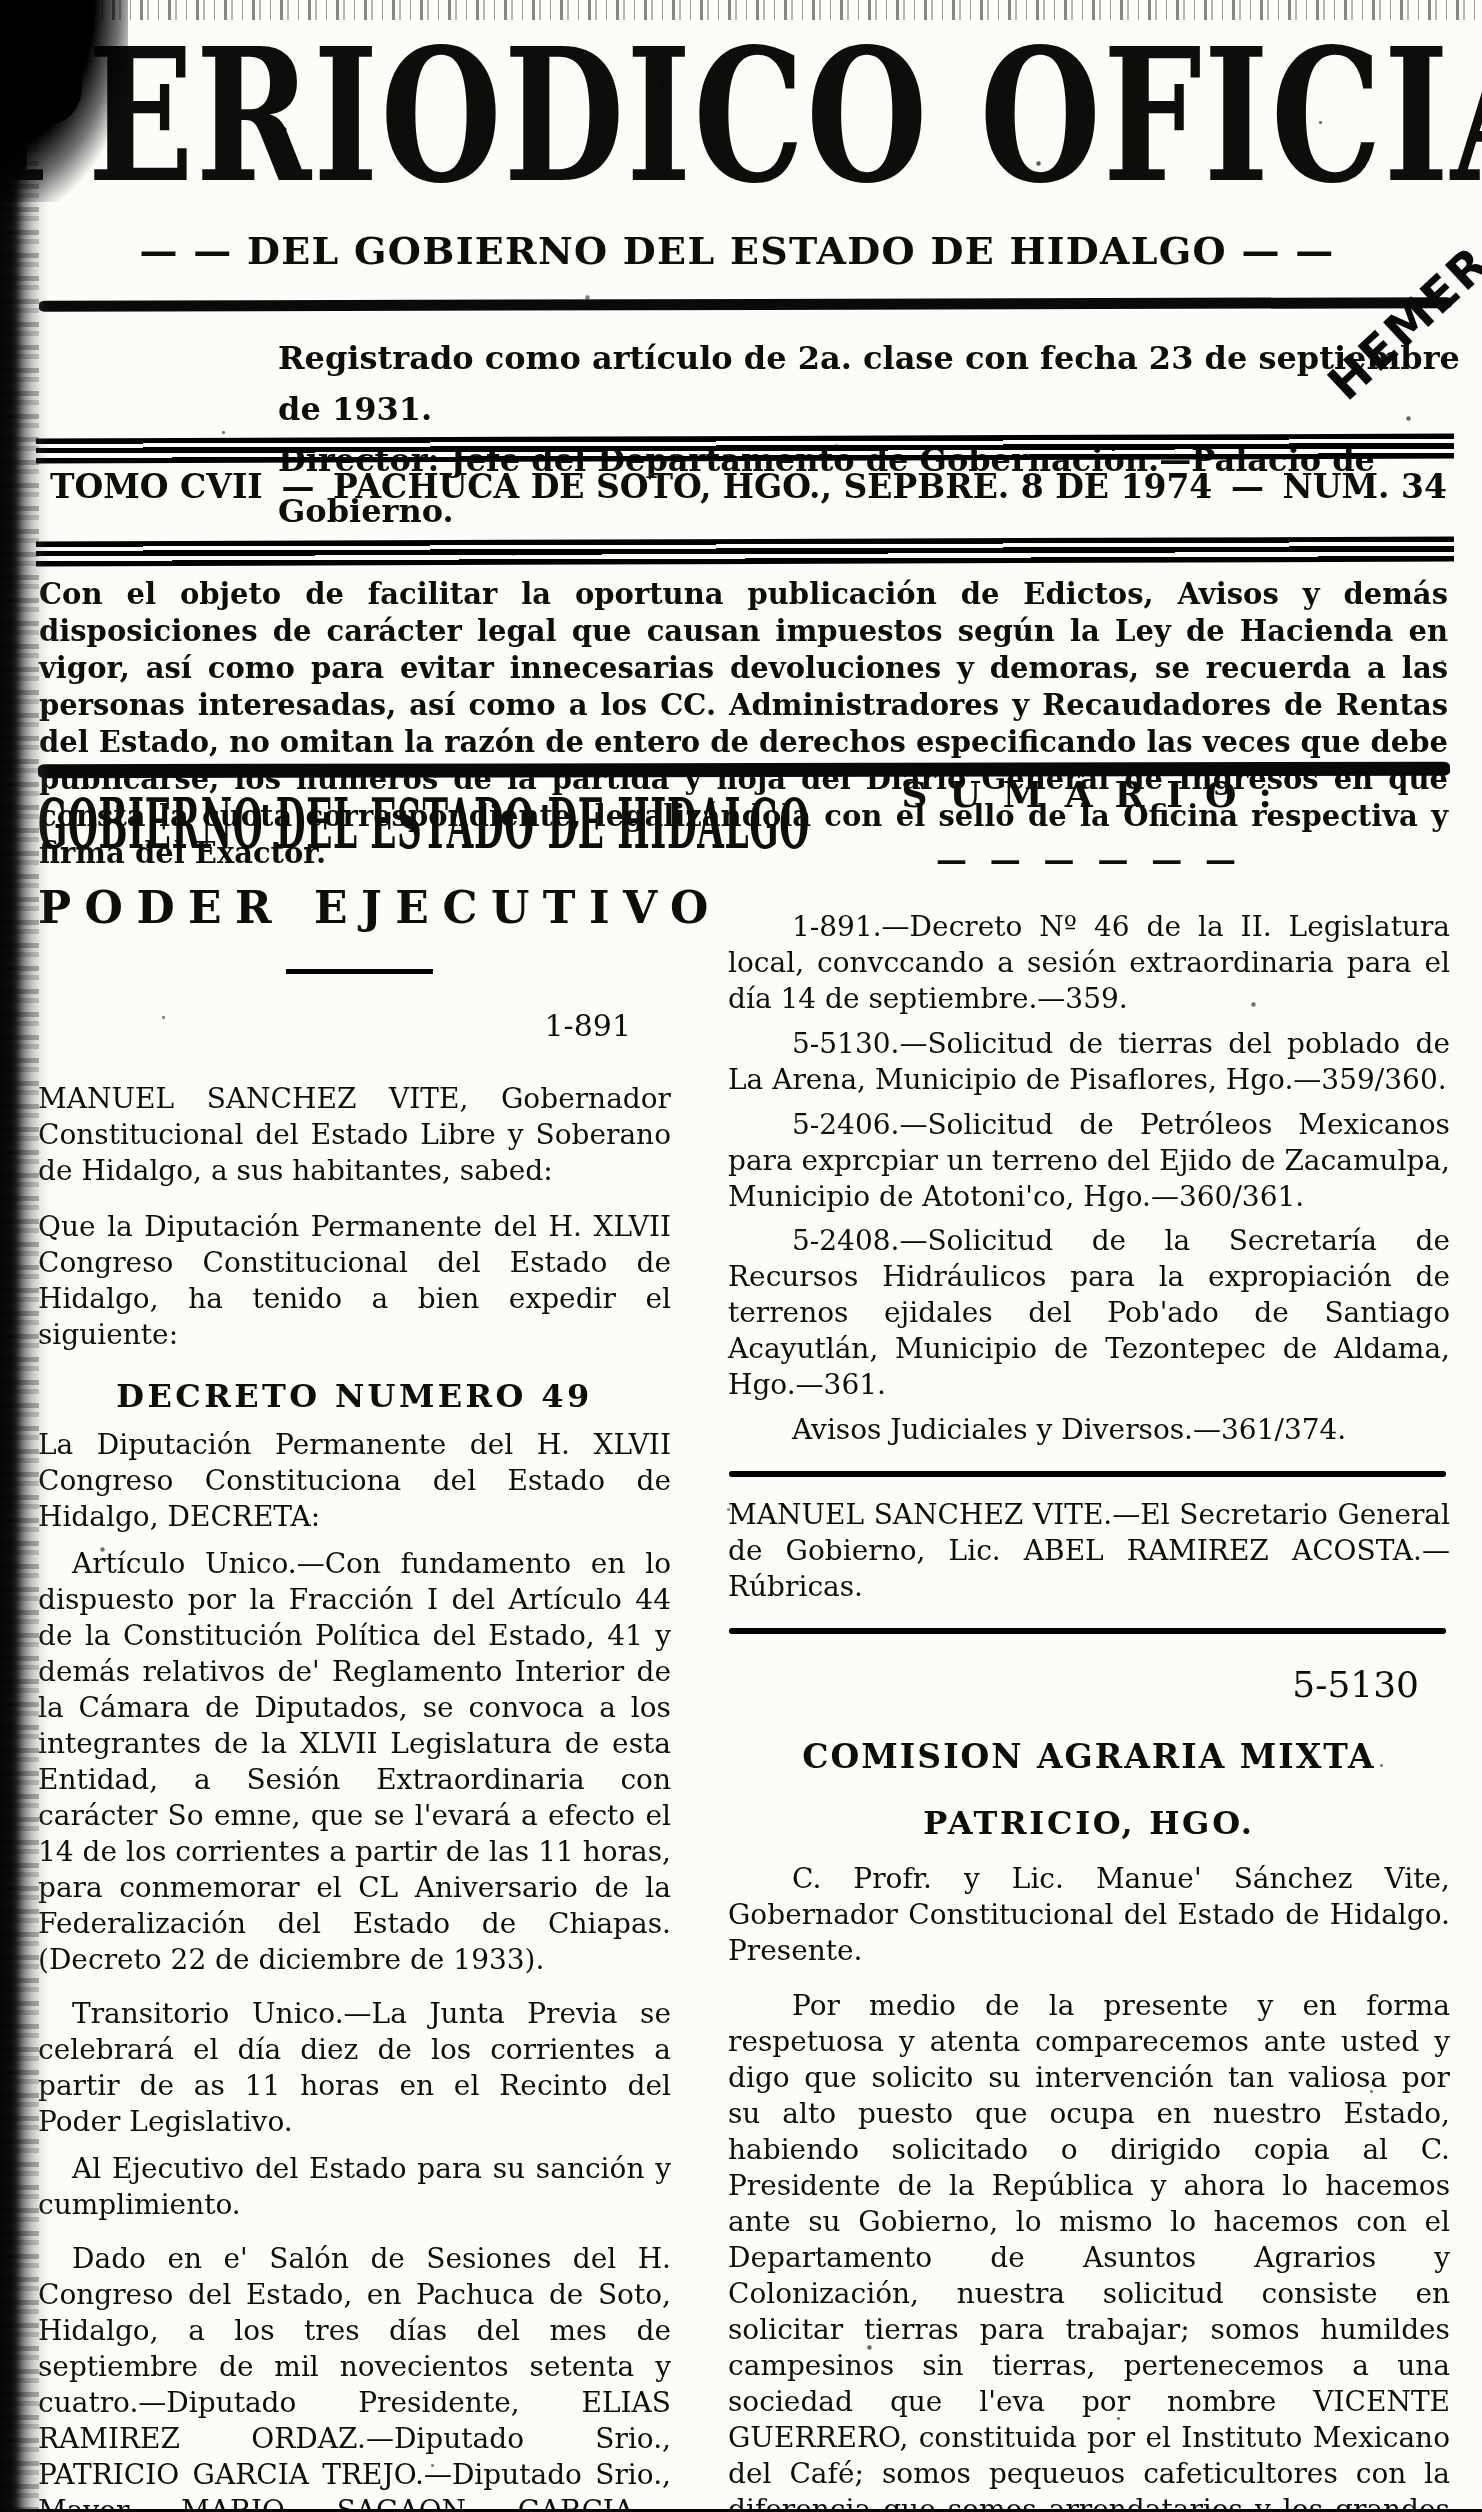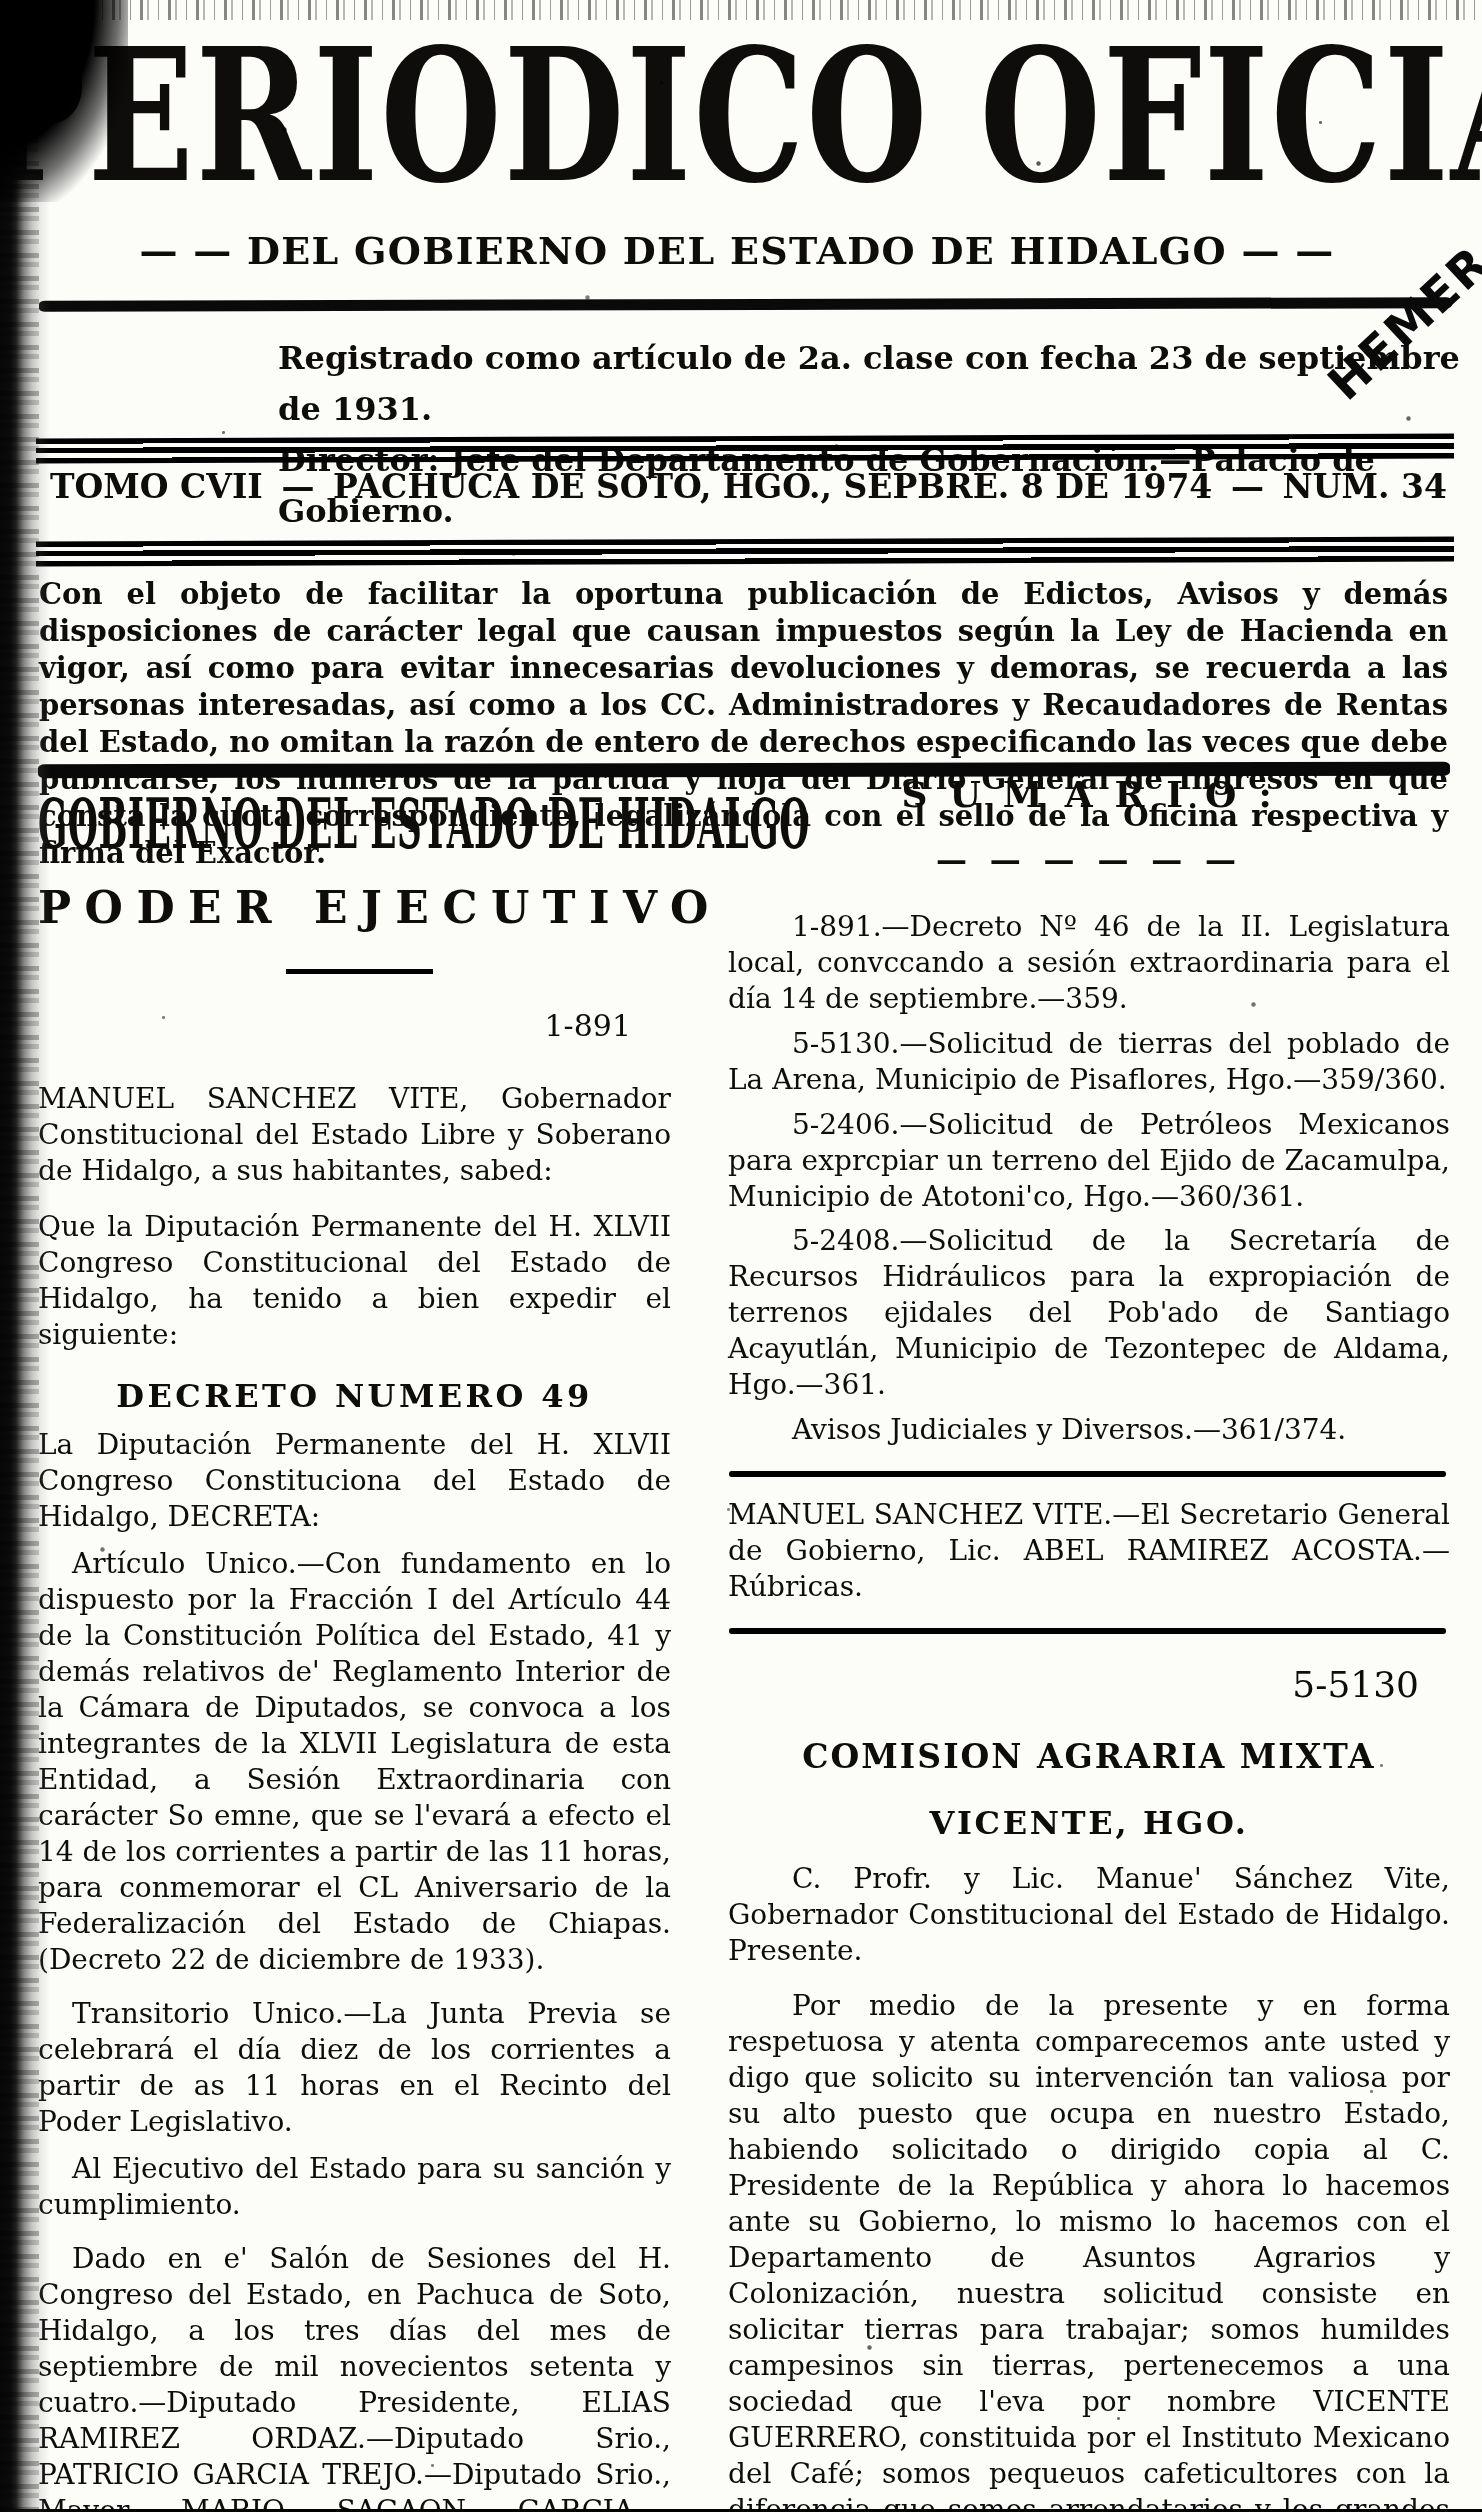--- a/index.html
+++ b/index.html
@@ -190,21 +190,21 @@
     </div>
 
     <div class="minirule"></div>
 
     <p class="b sig">MANUEL SANCHEZ VITE.—El Secretario General de Gobierno, Lic. ABEL RAMIREZ ACOSTA.—Rúbricas.</p>
 
     <div class="minirule"></div>
 
     <div class="section-number">5-5130</div>
     <div class="section-title">COMISION AGRARIA MIXTA</div>
-    <div class="section-place">VICENTE, HGO.</div>
+    <div class="section-place">PATRICIO, HGO.</div>
 
     <p class="b ind-r" style="margin-top:19px;">C. Profr. y Lic. Manue' Sánchez Vite, Gobernador Constitucional del Estado de Hidalgo. Presente.</p>
     <p class="b ind-r" style="margin-top:19px;">Por medio de la presente y en forma respetuosa y atenta comparecemos ante usted y digo que solicito su intervención tan valiosa por su alto puesto que ocupa en nuestro Estado, habiendo solicitado o dirigido copia al C. Presidente de la República y ahora lo hacemos ante su Gobierno, lo mismo lo hacemos con el Departamento de Asuntos Agrarios y Colonización, nuestra solicitud consiste en solicitar tierras para trabajar; somos humildes campesinos sin tierras, pertenecemos a una sociedad que l'eva por nombre VICENTE GUERRERO, constituida por el Instituto Mexicano del Café; somos pequeuos cafeticultores con la diferencia que somos arrendatarios y los grandes terratenientes nos cobran muy caro o muy elevada la renta; nos cobran a trescientos pesos la hectárea o sea el mi lar, ya es una injusticia.</p>
   </div>
 
   <div class="gutter"></div>
   <div class="corner-blob"></div>
   <div class="bottom-rule"></div>
 </div>
 

